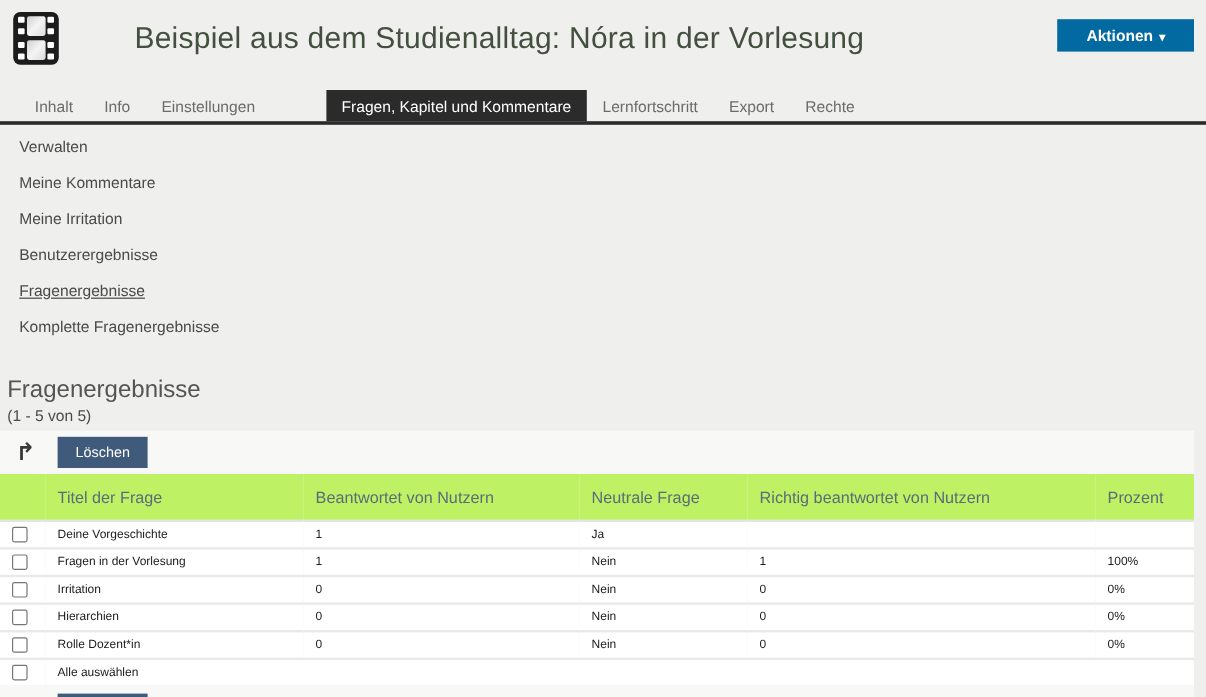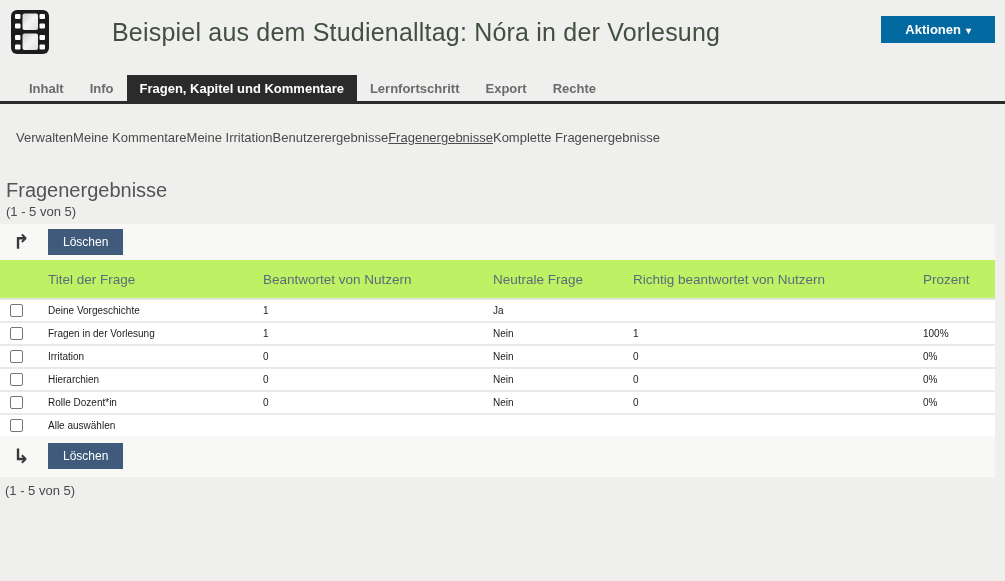--- a/index.html
+++ b/index.html
@@ -41,38 +41,40 @@
   }
   .actions-btn .caret { font-size: 10px; margin-left: 5px; }
 
   
   .tabs {
     display: flex;
     align-items: flex-end;
     padding-left: 16px;
     margin-top: 14px;
     border-bottom: 3px solid #2b2b2b;
-    font-weight: bold;
   }
   .tab {
     font-size: 13px;
     color: #6b6b6b;
     padding: 6px 13px 5px 13px;
     cursor: pointer;
     white-space: nowrap;
   }
   .tab.active {
     background: #2b2b2b;
     color: #ffffff;
+    margin-left: 46px;
   }
 
   
   .subtabs {
     display: flex;
-    padding: 26px 0 10px 16px;
+    gap: 15px;
+    padding: 11px 0 10px 16px;
+    flex-direction: column;
   }
   .subtab {
     font-size: 13px;
     color: #4a4a4a;
     cursor: pointer;
     white-space: nowrap;
   }
   .subtab.active { text-decoration: underline; }
 
   
@@ -190,20 +192,21 @@
         <rect x="14.5" y="24.5" width="15.5" height="16.5" rx="2" fill="url(#fr)"></rect>
       </svg>
     </span>
     <h1 class="obj-title">Beispiel aus dem Studienalltag: Nóra in der Vorlesung</h1>
     <button class="actions-btn"><span>Aktionen</span><span class="caret">▾</span></button>
   </header>
 
   <nav class="tabs">
     <div class="tab">Inhalt</div>
     <div class="tab">Info</div>
+    <div class="tab">Einstellungen</div>
     <div class="tab active">Fragen, Kapitel und Kommentare</div>
     <div class="tab">Lernfortschritt</div>
     <div class="tab">Export</div>
     <div class="tab">Rechte</div>
   </nav>
 
   <nav class="subtabs">
     <div class="subtab">Verwalten</div>
     <div class="subtab">Meine Kommentare</div>
     <div class="subtab">Meine Irritation</div>

